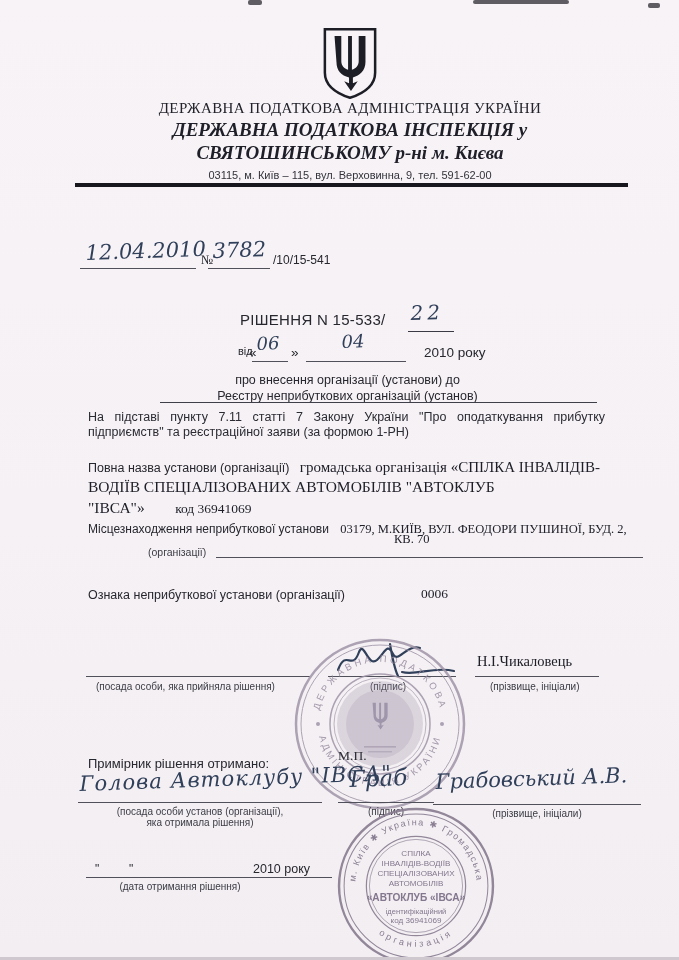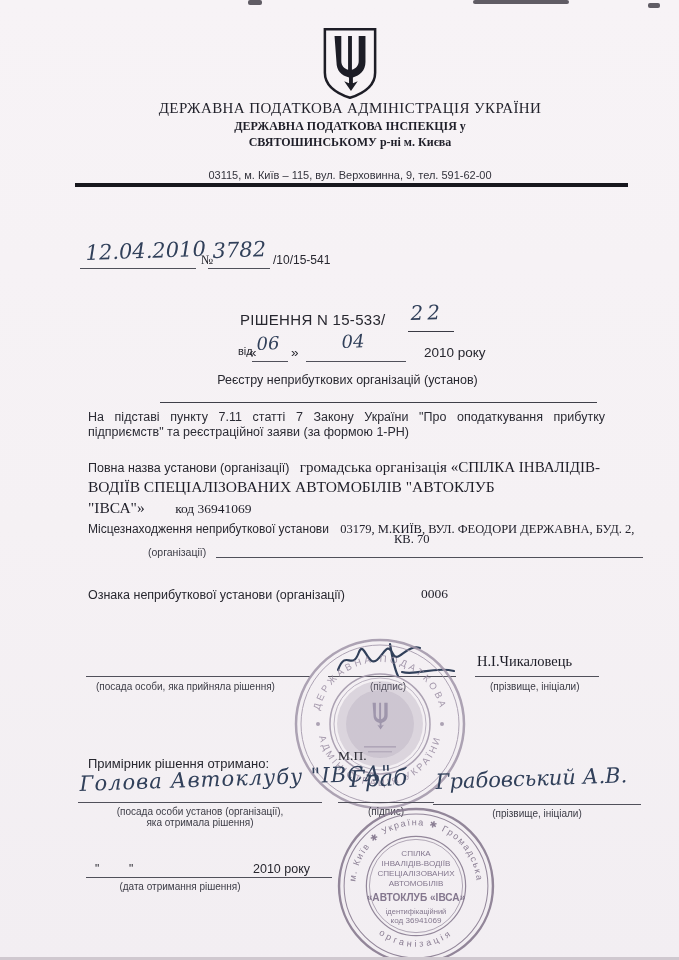--- a/index.html
+++ b/index.html
@@ -16,21 +16,21 @@
   .u{position:absolute;border-bottom:1px solid #50505a;height:0;}
   .caption{font-size:10px;color:#3c3c46;}
   .hw{
     font-family:"DejaVu Serif",serif;font-style:italic;color:#31405a;
     transform:rotate(-2deg);transform-origin:left bottom;white-space:nowrap;
   }
   .rule{position:absolute;background:#17171d;}
   .smudge{position:absolute;background:#3a3640;border-radius:2px;opacity:.8;}
   .stamp{opacity:.85;filter:blur(.3px);}
   .letterhead-line1{font-size:15px;letter-spacing:.4px;color:#23232c;}
-  .letterhead-line23{font-size:12px;font-weight:bold;color:#1f1f29;}
+  .letterhead-line23{font-size:19px;font-weight:bold;color:#1f1f29;font-style:italic;}
   .bottom-edge{position:absolute;left:0;bottom:0;width:679px;height:3px;background:#cfc8cf;}
 </style>
 </head>
 <body>
 
 <div class="page">
 
   <div class="smudge" style="left:248px;top:0;width:14px;height:5px;"></div>
   <div class="smudge" style="left:473px;top:0;width:96px;height:4px;"></div>
   <div class="smudge" style="left:648px;top:3px;width:12px;height:5px;"></div>
@@ -63,20 +63,21 @@
   <div class="abs sans b" style="left:238px;top:345px;font-size:11px;">від</div>
   <div class="abs sans b" style="left:249px;top:345px;font-size:13.5px;">«</div>
   <div class="abs hw" style="left:257px;top:333px;font-size:18px;">06</div>
   <div class="u" style="left:252px;top:361px;width:36px;"></div>
   <div class="abs sans b" style="left:291px;top:345px;font-size:13.5px;">»</div>
   <div class="u" style="left:306px;top:361px;width:100px;"></div>
   <div class="abs hw" style="left:342px;top:331px;font-size:18px;">04</div>
   <div class="abs sans b" style="left:424px;top:345px;font-size:13.5px;">2010 року</div>
 
   <div class="abs center" style="left:75px;top:372px;width:545px;line-height:16px;">
+    <div class="sans b" style="font-size:12.5px;">про внесення організації (установи) до</div>
     <div class="sans b" style="font-size:12.5px;">Реєстру неприбуткових організацій (установ)</div>
   </div>
   <div class="u" style="left:160px;top:402px;width:437px;border-color:#3f3f49;"></div>
 
   <div class="abs" style="left:88px;top:410px;width:517px;">
     <div class="sans" style="font-size:12.5px;text-align:justify;text-align-last:justify;color:#2b2b34;">На підставі пункту 7.11 статті 7 Закону України "Про оподаткування прибутку</div>
     <div class="sans" style="font-size:12.5px;margin-top:1px;color:#2b2b34;">підприємств" та реєстраційної заяви (за формою 1-РН)</div>
   </div>
 
   <div class="abs" style="left:88px;top:458px;width:560px;white-space:nowrap;">
@@ -84,21 +85,21 @@
     <span class="serif b" style="font-size:15px;margin-left:6px;color:#1e1e28;">громадська організація «СПІЛКА ІНВАЛІДІВ-</span>
   </div>
   <div class="abs serif b" style="left:88px;top:478px;font-size:15.5px;color:#1e1e28;">ВОДІЇВ СПЕЦІАЛІЗОВАНИХ АВТОМОБІЛІВ "АВТОКЛУБ</div>
   <div class="abs" style="left:88px;top:499px;">
     <span class="serif b" style="font-size:15.5px;color:#1e1e28;">"ІВСА"»</span>
     <span class="serif b" style="font-size:13.5px;margin-left:26px;color:#1e1e28;">код 36941069</span>
   </div>
 
   <div class="abs" style="left:88px;top:519px;width:570px;white-space:nowrap;">
     <span class="sans" style="font-size:12px;">Місцезнаходження неприбуткової установи</span>
-    <span class="serif" style="font-size:12.5px;margin-left:7px;color:#22222c;">03179, М.КИЇВ, ВУЛ. ФЕОДОРИ ДЕРЖАВНА, БУД. 2,</span>
+    <span class="serif" style="font-size:12.5px;margin-left:7px;color:#22222c;">03179, М.КИЇВ, ВУЛ. ФЕОДОРИ ПУШИНОЇ, БУД. 2,</span>
   </div>
   <div class="abs serif" style="left:394px;top:532px;font-size:12.5px;color:#22222c;">КВ. 70</div>
   <div class="abs sans caption" style="left:148px;top:546px;font-size:10.5px;">(організації)</div>
   <div class="u" style="left:216px;top:557px;width:427px;"></div>
 
   <div class="abs sans" style="left:88px;top:588px;font-size:12.5px;">Ознака неприбуткової установи (організації)</div>
   <div class="abs serif b" style="left:421px;top:586px;font-size:13.5px;color:#1e1e28;">0006</div>
 
   <div class="abs serif" style="left:477px;top:653px;font-size:14.5px;color:#20202a;">Н.І.Чикаловець</div>
   <div class="u" style="left:86px;top:676px;width:224px;"></div>

